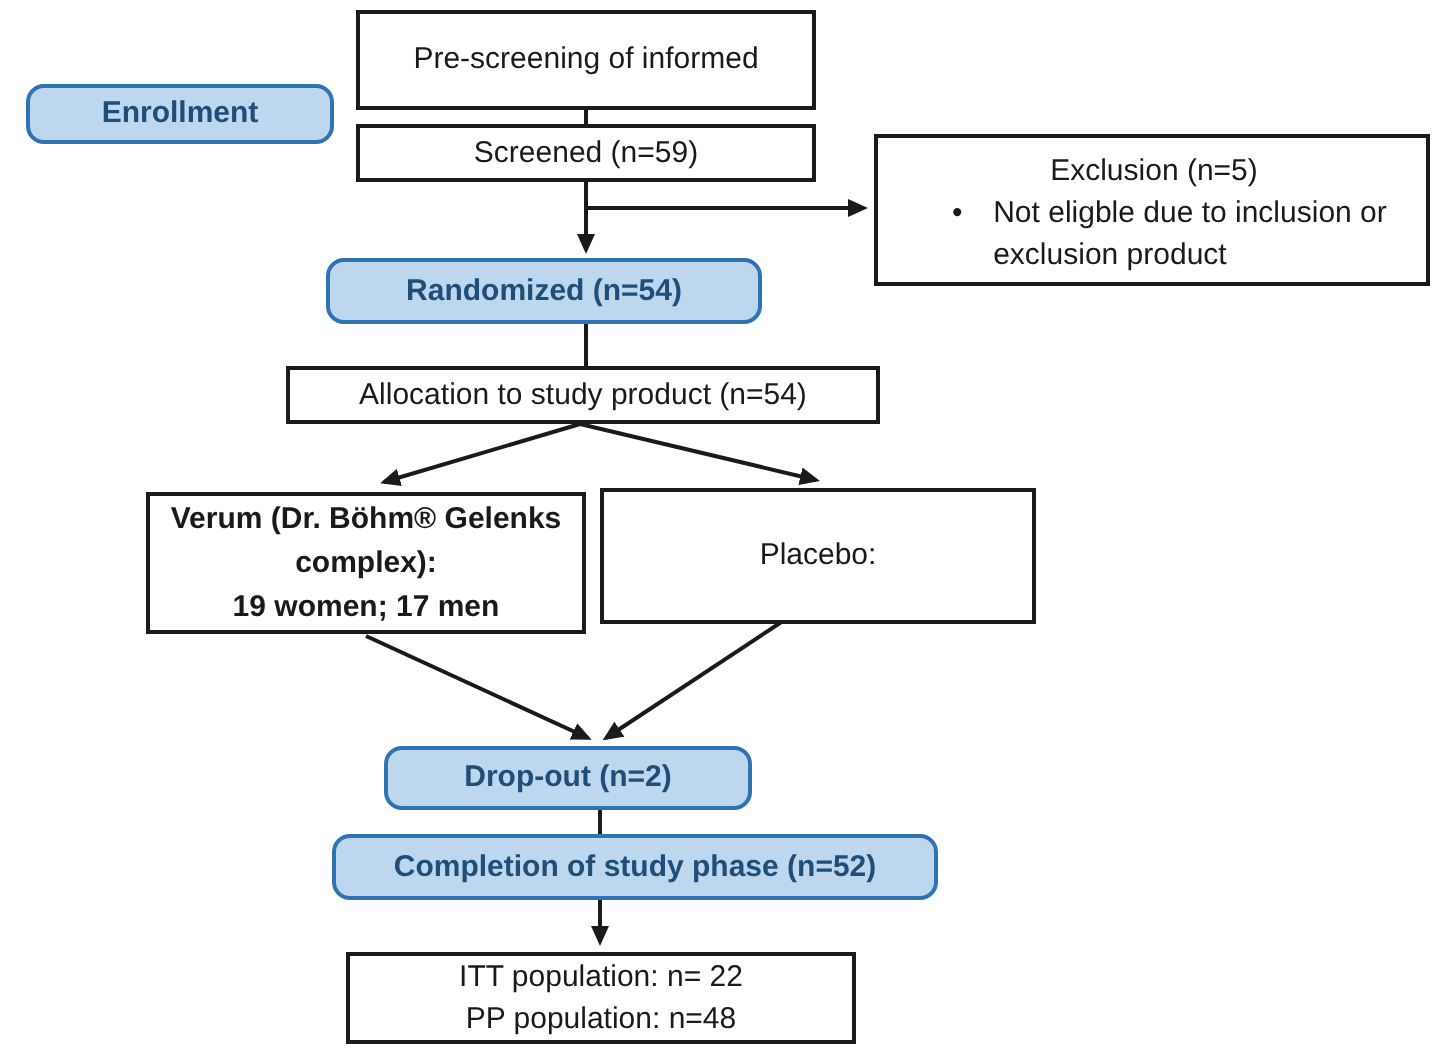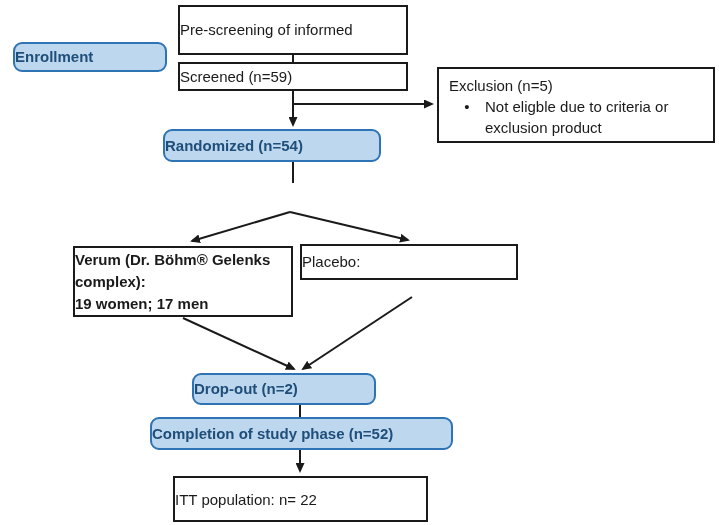--- a/index.html
+++ b/index.html
@@ -21,21 +21,21 @@
     width: 719px;
     height: 525px;
     background: #ffffff;
     overflow: hidden;
   }
   .node {
     position: absolute;
     box-sizing: border-box;
     display: flex;
     flex-direction: column;
-    align-items: flex-start;
+    align-items: center;
     justify-content: center;
     text-align: center;
     font-size: 15px;
     line-height: 20px;
     background: #ffffff;
     border: 2px solid var(--box-border);
     z-index: 2;
   }
   .node .line { white-space: nowrap; }
   .blue {
@@ -44,31 +44,31 @@
     border-radius: 9px;
     color: var(--accent-text);
     font-weight: bold;
   }
   
   .enrollment   { left: 13px;   top: 42px;  width: 154px; height: 30px; }
   .prescreening { left: 178px; top: 5px;   width: 230px; height: 50px; }
   .screened     { left: 178px; top: 62px;  width: 230px; height: 29px; }
   .exclusion    {
     left: 437px; top: 67px; width: 278px; height: 76px;
-    align-items: flex-start; justify-content: flex-start;
+    align-items: center; justify-content: flex-start;
     text-align: left; padding: 6px 8px 4px 10px; line-height: 21px;
   }
   .exclusion .bullet-row { display: flex; align-items: flex-start; }
   .exclusion .bullet-glyph { width: 36px; text-align: center; flex: 0 0 36px; }
   .randomized   { left: 163px; top: 129px; width: 218px; height: 33px; }
   .allocation   { left: 143px; top: 183px; width: 297px; height: 29px; }
   .verum        { left: 73px;  top: 246px; width: 220px; height: 71px; line-height: 22px; font-weight: bold; }
-  .placebo      { left: 300px; top: 244px; width: 218px; height: 36px; line-height: 22px; }
+  .placebo      { left: 300px; top: 244px; width: 218px; height: 68px; line-height: 22px; }
   .dropout      { left: 192px; top: 373px; width: 184px; height: 32px; }
-  .completion   { left: 150px; top: 417px; width: 303px; height: 33px; }
+  .completion   { left: 166px; top: 417px; width: 303px; height: 33px; }
   .itt          { left: 173px; top: 476px; width: 255px; height: 46px; line-height: 21px; }
   svg.connectors {
     position: absolute;
     left: 0; top: 0;
     width: 719px; height: 525px;
     z-index: 1;
   }
   svg.connectors line { stroke: var(--box-border); stroke-width: 2; }
 </style>
 </head>
@@ -104,30 +104,33 @@
 
   <div class="node screened">
     <div class="line">Screened (n=59)</div>
   </div>
 
   <div class="node exclusion">
     <div class="line">Exclusion (n=5)</div>
     <div class="bullet-row">
       <span class="bullet-glyph">•</span>
       <span>
-        <span class="line">Not eligble due to criteria or</span><br>
+        <span class="line">Not eligble due to inclusion or</span><br>
         <span class="line">exclusion product</span>
       </span>
     </div>
   </div>
 
   <div class="node blue randomized">
     <div class="line">Randomized (n=54)</div>
   </div>
 
+  <div class="node allocation">
+    <div class="line">Allocation to study product (n=54)</div>
+  </div>
 
   <div class="node verum">
     <div class="line">Verum (Dr. Böhm® Gelenks</div>
     <div class="line">complex):</div>
     <div class="line">19 women; 17 men</div>
   </div>
 
   <div class="node placebo">
     <div class="line">Placebo:</div>
   </div>
@@ -135,15 +138,16 @@
   <div class="node blue dropout">
     <div class="line">Drop-out (n=2)</div>
   </div>
 
   <div class="node blue completion">
     <div class="line">Completion of study phase (n=52)</div>
   </div>
 
   <div class="node itt">
     <div class="line">ITT population: n= 22</div>
+    <div class="line">PP population: n=48</div>
   </div>
 
 </div>
 
 </body></html>

